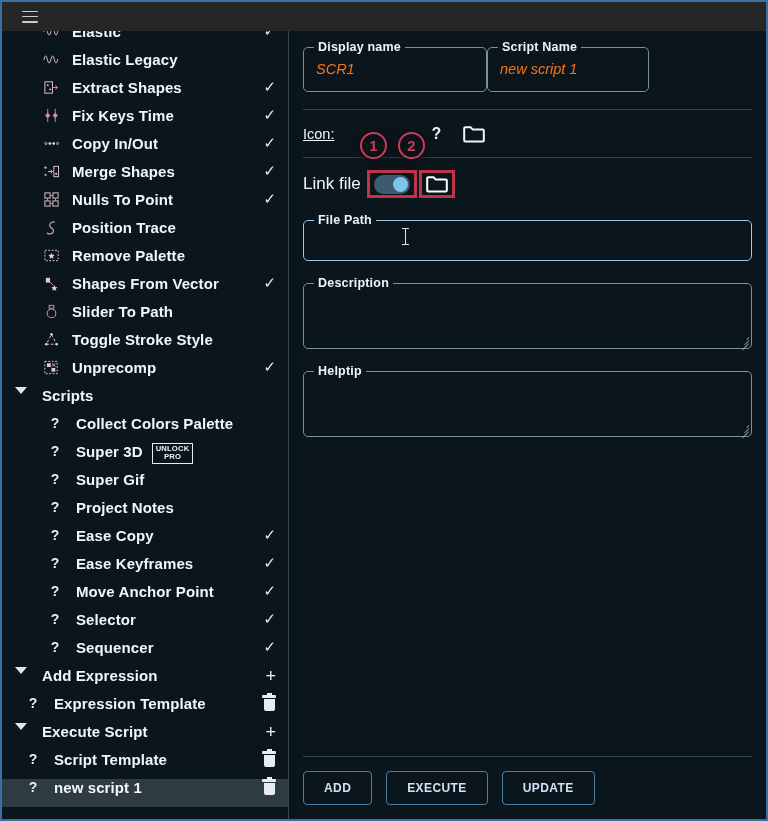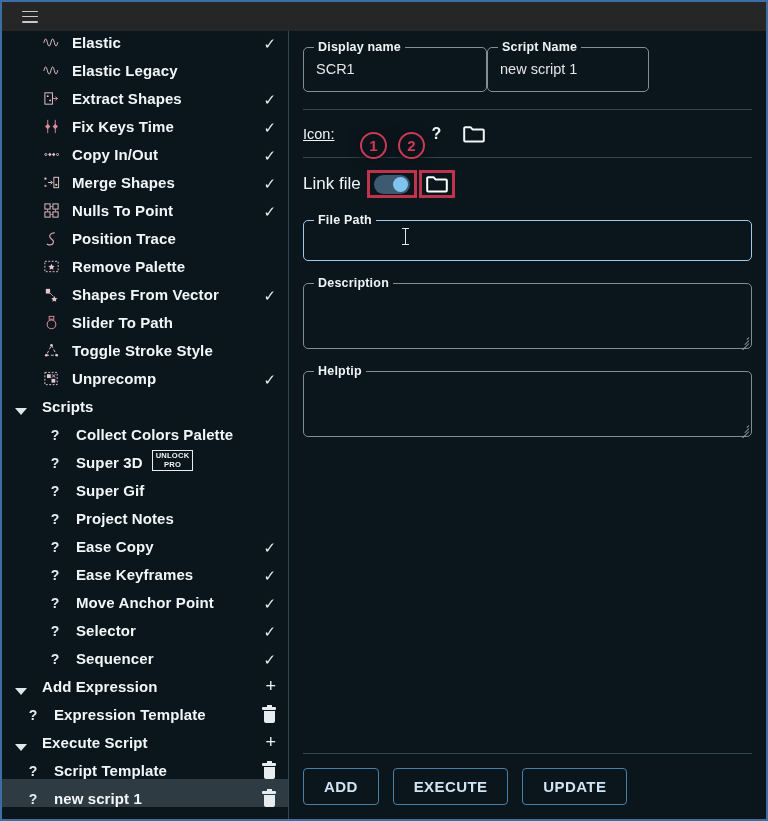--- a/index.html
+++ b/index.html
@@ -51,21 +51,21 @@
   .main {
     flex: 1; height: 100%;
     background: #0b161c;
     position: relative;
     padding: 0 14px;
   }
 
   
   .row {
     height: 28px;
-    display: flex; align-items: flex-end;
+    display: flex; align-items: flex-start;
     padding-right: 12px;
     cursor: pointer;
     position: relative;
   }
   .row.selected { background: #2f3b42; }
   .row .ico {
     width: 26px; min-width: 26px;
     display: flex; align-items: center; justify-content: center;
     margin-left: 36px;
     color: #e8c9cd;
@@ -151,24 +151,25 @@
     top: -8px; left: 10px;
     background: #0b161c;
     padding: 0 4px;
     color: #eff4f7;
     font-size: 12.5px;
     font-weight: 700;
     letter-spacing: .2px;
     white-space: nowrap;
   }
   .fieldset .val {
-    color: #e5e5e5;
+    color: #f97316;
     font-size: 14.5px;
     min-height: 20px;
     line-height: 20px;
+    font-style: italic;
   }
   .fs-display { width: 184px; height: 45px; }
   .fs-script { width: 162px; height: 45px; }
 
   .hr {
     height: 1px; background: #34464f;
     margin: 17px 0 0 0;
   }
 
   .icon-row {
@@ -269,21 +270,21 @@
     position: absolute;
     left: 14px; right: 14px; bottom: 14px;
   }
   .footer .hr2 { height: 1px; background: #34464f; margin-bottom: 14px; }
   .btn-row { display: flex; gap: 14px; }
   .btn {
     border: 1px solid #4c7fa6;
     border-radius: 4px;
     color: #cfe3f2;
     background: transparent;
-    font-size: 15px;
+    font-size: 12px;
     font-weight: 700;
     letter-spacing: .4px;
     padding: 9px 20px;
     cursor: pointer;
     font-family: "Liberation Sans", sans-serif;
   }
 </style>
 </head>
 <body>
 

